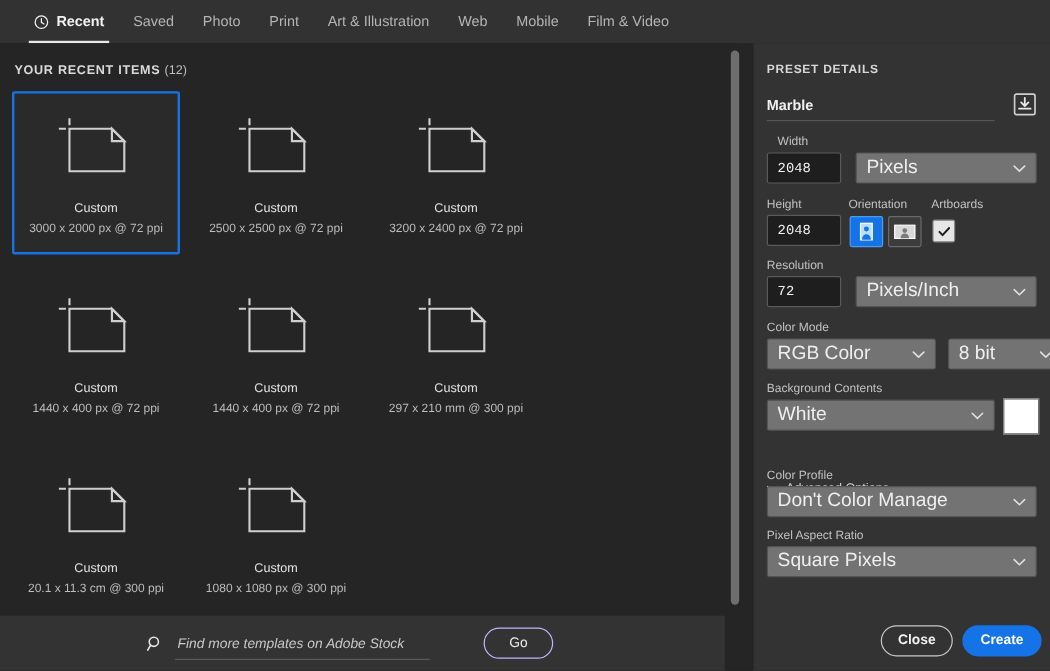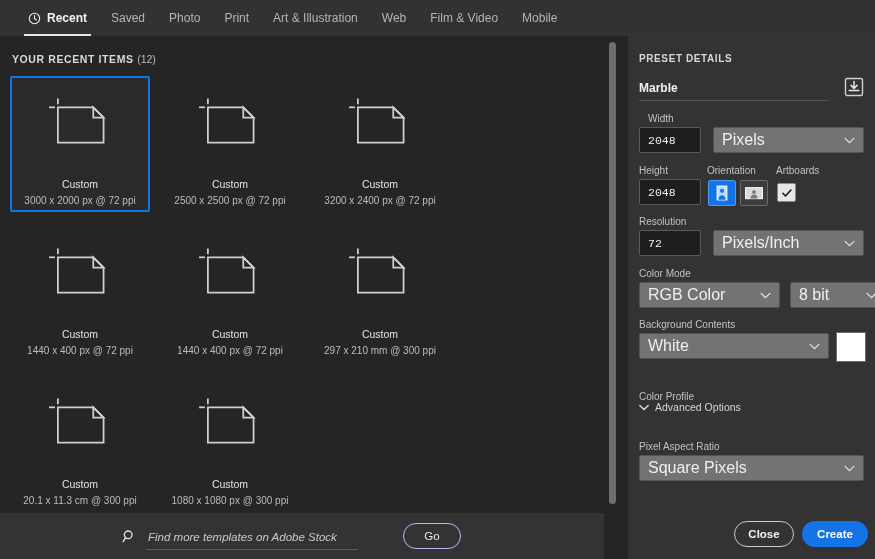--- a/index.html
+++ b/index.html
@@ -42,21 +42,21 @@
     display:flex;flex-wrap:wrap;
   }
   .card{
     width:140px;height:136px;margin:0 10px 14px 0;
     display:flex;flex-direction:column;align-items:center;
     box-sizing:border-box;border:2px solid transparent;border-radius:2px;
     padding-top:8px;cursor:pointer;
   }
   .card.selected{border-color:#1473e6;background:#2a2a2a;}
   .thumb{height:78px;display:flex;align-items:center;justify-content:center;}
-  .card-title{font-size:10.5px;color:#e2e2e2;margin-top:14px;text-align:center;}
+  .card-title{font-size:10.5px;color:#e2e2e2;margin-top:4px;text-align:center;}
   .card-sub{font-size:10px;color:#bcbcbc;margin-top:5px;text-align:center;}
 
   
   .scroll-track{position:absolute;left:609px;top:40px;width:7px;height:470px;background:#252525;}
   .scroll-thumb{position:absolute;left:609px;top:42px;width:7px;height:462px;background:#6e6e6e;border-radius:4px;cursor:pointer;}
 
   
   .stockbar{
     position:absolute;left:0;top:513px;width:604px;height:46px;
     background:#333333;display:flex;align-items:center;
@@ -157,24 +157,24 @@
     <div class="tab">
         <span>Print</span>
       </div>
     <div class="tab">
         <span>Art &amp; Illustration</span>
       </div>
     <div class="tab">
         <span>Web</span>
       </div>
     <div class="tab">
+        <span>Mobile</span>
+      </div>
+    <div class="tab">
         <span>Film &amp; Video</span>
-      </div>
-    <div class="tab">
-        <span>Mobile</span>
       </div>
   </div>
 
   <div class="left">
     <div class="recent-head">
       <span>YOUR RECENT ITEMS</span>
       <span class="count">(12)</span>
     </div>
     <div class="grid" id="items-grid">
         <div class="card selected">
@@ -370,20 +370,26 @@
     <div class="swatch" style="left:208px;top:296px;"></div>
 
     <div class="adv">
       <svg width="10" height="7" viewBox="0 0 12 8">
           <path d="M1 1.6L6 6.4l5-4.8" fill="none" stroke="#dcdcdc" stroke-width="1.6" stroke-linecap="round"></path>
         </svg>
       <span>Advanced Options</span>
     </div>
 
     <div class="lbl" style="left:11px;top:355px;">Color Profile</div>
+    <div class="sel" style="left:11px;top:369px;width:225px;">
+      <span class="val">Don't Color Manage</span>
+      <svg class="chev" viewBox="0 0 12 8">
+          <path d="M1 1.6L6 6.4l5-4.8" fill="none" stroke="#e0e0e0" stroke-width="1.5" stroke-linecap="round"></path>
+        </svg>
+    </div>
 
     <div class="lbl" style="left:11px;top:405px;">Pixel Aspect Ratio</div>
     <div class="sel" style="left:11px;top:419px;width:225px;">
       <span class="val">Square Pixels</span>
       <svg class="chev" viewBox="0 0 12 8">
           <path d="M1 1.6L6 6.4l5-4.8" fill="none" stroke="#e0e0e0" stroke-width="1.5" stroke-linecap="round"></path>
         </svg>
     </div>
   </div>
 

